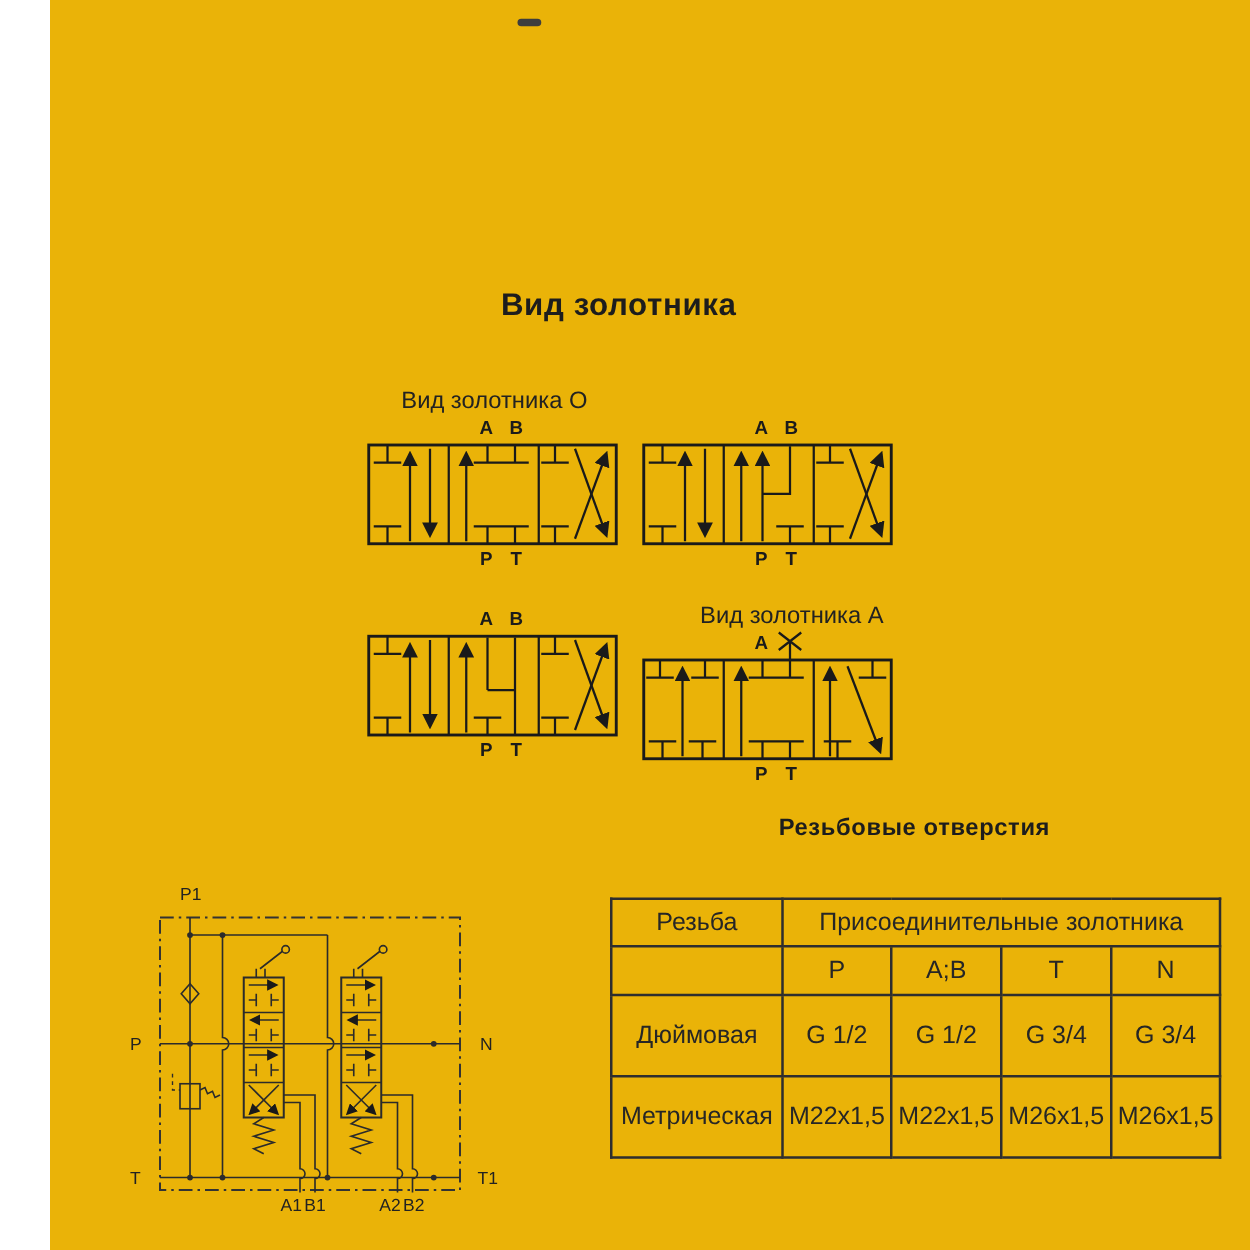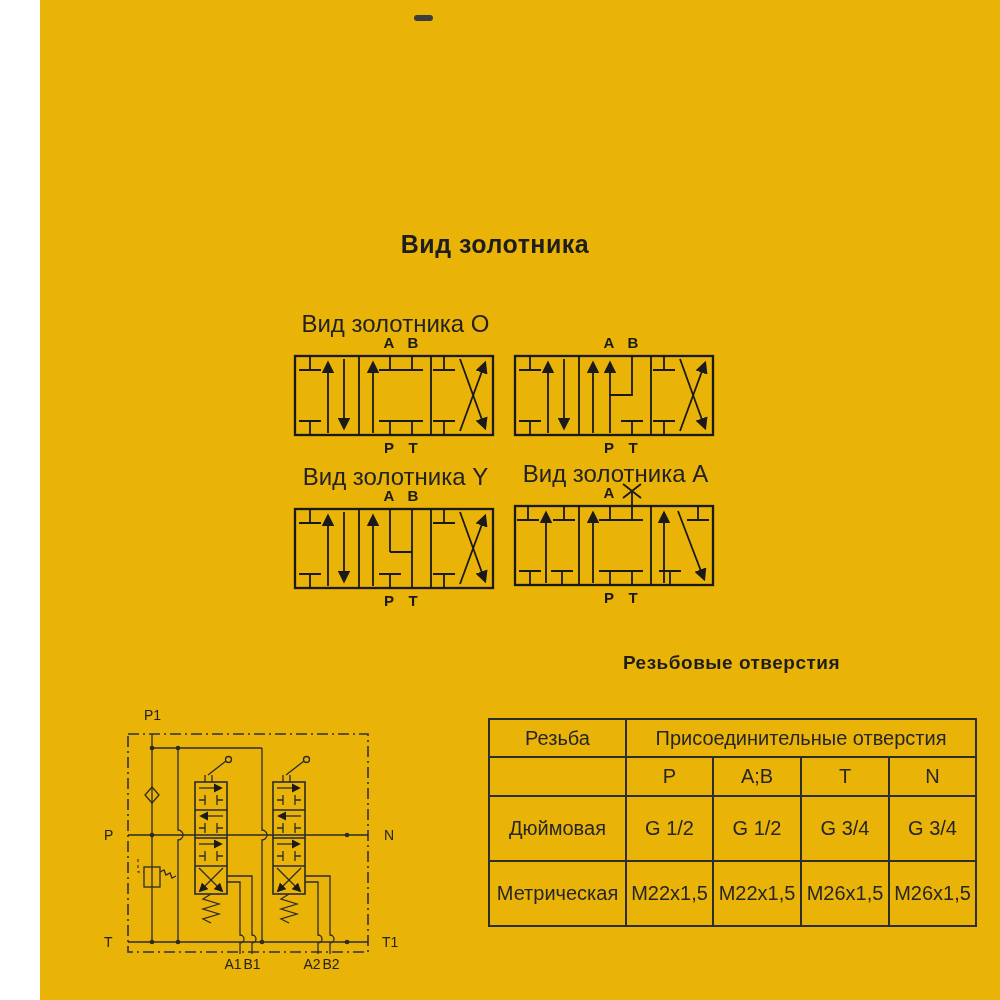--- a/index.html
+++ b/index.html
@@ -6,21 +6,21 @@
   .canvas{position:relative;width:1000px;height:1000px;background:#eab308;overflow:hidden;
           font-family:"Liberation Sans",sans-serif;color:#222;margin-left:40px;}
   .top-dash{position:absolute;left:374px;top:15px;width:19px;height:6px;background:#3d3d3d;border-radius:3px;}
   .main-title{position:absolute;left:330px;top:230px;width:250px;text-align:center;
               font-size:25px;font-weight:700;color:#1d1d1d;letter-spacing:.5px;}
   .scheme-title{position:absolute;left:56px;top:638px;width:290px;text-align:center;
                font-size:27px;font-weight:700;color:#141414;line-height:31px;letter-spacing:.5px;}
   .table-title{position:absolute;left:448px;top:652px;width:487px;text-align:center;
                font-size:19px;font-weight:700;color:#1d1d1d;letter-spacing:.5px;}
   .valve-block{position:absolute;width:205px;height:152px;}
-  .valve-title{position:absolute;top:0;left:0;width:100%;text-align:center;font-size:24px;color:#222;}
+  .valve-title{position:absolute;top:0;left:0;width:100%;text-align:center;font-size:19px;color:#222;}
   .plbl{position:absolute;transform:translateX(-50%);font-size:15px;font-weight:700;color:#1b1b1b;}
   .valve-svg{position:absolute;left:0;}
   .vline{stroke:#1a1a1a;stroke-width:1.8;fill:none;}
   .vbox{stroke:#1a1a1a;stroke-width:2.3;fill:none;}
   .scheme-svg{position:absolute;left:60px;top:702px;}
   .sline{stroke:#2b2b2b;stroke-width:1.3;fill:none;}
   .sthick{stroke:#2b2b2b;stroke-width:1.6;fill:none;}
   .dashdot{stroke:#333;stroke-width:1.6;fill:none;stroke-dasharray:11 4 2 4;}
   .sdash{stroke:#2b2b2b;stroke-width:1.1;fill:none;stroke-dasharray:3 3;}
   .sdot{fill:#2b2b2b;stroke:none;}
@@ -85,41 +85,40 @@
       <path class="vline" d="M119,81 V67 M108,67 H130"></path>
       <path class="vline" d="M151,2 V16 M140,16 H162 M151,81 V67 M140,67 H162"></path>
       <line class="vline" x1="167" y1="77" x2="192" y2="9" marker-end="url(#ah)"></line>
       <line class="vline" x1="167" y1="5" x2="192" y2="74" marker-end="url(#ah)"></line>
     </svg>
     <span class="plbl" style="left:96px;top:129px;">P</span>
     <span class="plbl" style="left:120px;top:129px;">T</span>
   </div>
 
   <div class="valve-block" style="left:253px;top:463px;">
-    <div class="valve-title">Вид золотника Y</div>
     <span class="plbl" style="left:96px;top:24px;">A</span>
     <span class="plbl" style="left:120px;top:24px;">B</span>
     <svg class="valve-svg" style="top:44px;" width="205" height="84" viewBox="0 0 205 84">
       <rect class="vbox" x="2" y="2" width="198" height="79"></rect>
       <path class="vline" d="M66,2 V81 M138,2 V81"></path>
       <path class="vline" d="M17,2 V16 M6,16 H28 M17,81 V67 M6,67 H28"></path>
       <line class="vline" x1="35" y1="79" x2="35" y2="9" marker-end="url(#ah)"></line>
       <line class="vline" x1="51" y1="5" x2="51" y2="74" marker-end="url(#ah)"></line>
       <line class="vline" x1="80" y1="79" x2="80" y2="9" marker-end="url(#ah)"></line>
       <path class="vline" d="M97,3 V45 M97,45 H119 M119,3 V81"></path>
       <path class="vline" d="M97,81 V67 M86,67 H108"></path>
       <path class="vline" d="M151,2 V16 M140,16 H162 M151,81 V67 M140,67 H162"></path>
       <line class="vline" x1="167" y1="77" x2="192" y2="9" marker-end="url(#ah)"></line>
       <line class="vline" x1="167" y1="5" x2="192" y2="74" marker-end="url(#ah)"></line>
     </svg>
     <span class="plbl" style="left:96px;top:129px;">P</span>
     <span class="plbl" style="left:120px;top:129px;">T</span>
   </div>
 
-  <div class="valve-block" style="left:473px;top:460px;">
+  <div class="valve-block" style="left:473px;top:482px;padding-left:36px;">
     <div class="valve-title">Вид золотника A</div>
     <span class="plbl" style="left:96px;top:24px;">A</span>
     <svg class="valve-svg" style="top:18px;" width="205" height="110" viewBox="0 0 205 110">
       <path class="vline" d="M119,14 V28"></path>
       <path class="vline" d="M110,6 L128,20 M128,6 L110,20"></path>
       <rect class="vbox" x="2" y="28" width="198" height="79"></rect>
       <path class="vline" d="M66,28 V107 M138,28 V107"></path>
       <path class="vline" d="M15,28 V42 M4,42 H26 M51,28 V42 M40,42 H62"></path>
       <line class="vline" x1="33" y1="105" x2="33" y2="35" marker-end="url(#ah)"></line>
       <path class="vline" d="M17,107 V93 M6,93 H28 M49,107 V93 M38,93 H60"></path>
@@ -214,21 +213,21 @@
     <colgroup>
         <col style="width:137px">
         <col style="width:87px">
         <col style="width:88px">
         <col style="width:88px">
         <col style="width:87px">
       </colgroup>
     <tbody>
         <tr class="hrow1">
       <td>Резьба</td>
-      <td colspan="4">Присоединительные отверстия</td>
+      <td colspan="4">Присоединительные золотника</td>
     </tr>
     <tr class="hrow2">
       <td></td>
       <td>P</td>
       <td>A;B</td>
       <td>T</td>
       <td>N</td>
     </tr>
     <tr class="drow">
       <td>Дюймовая</td>

